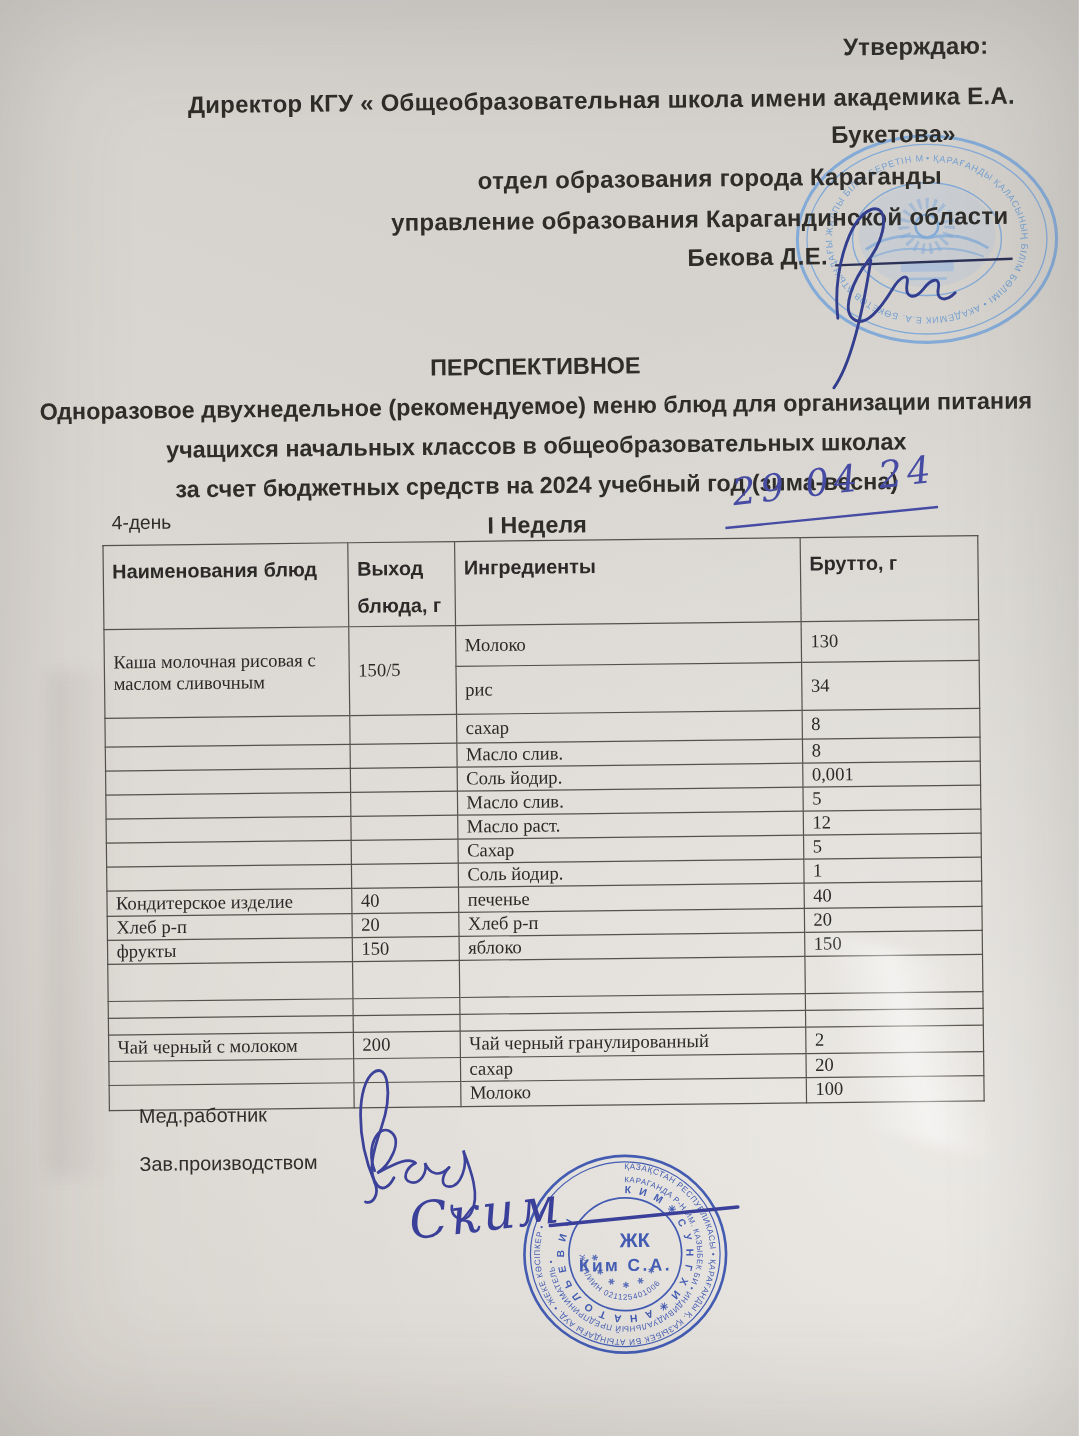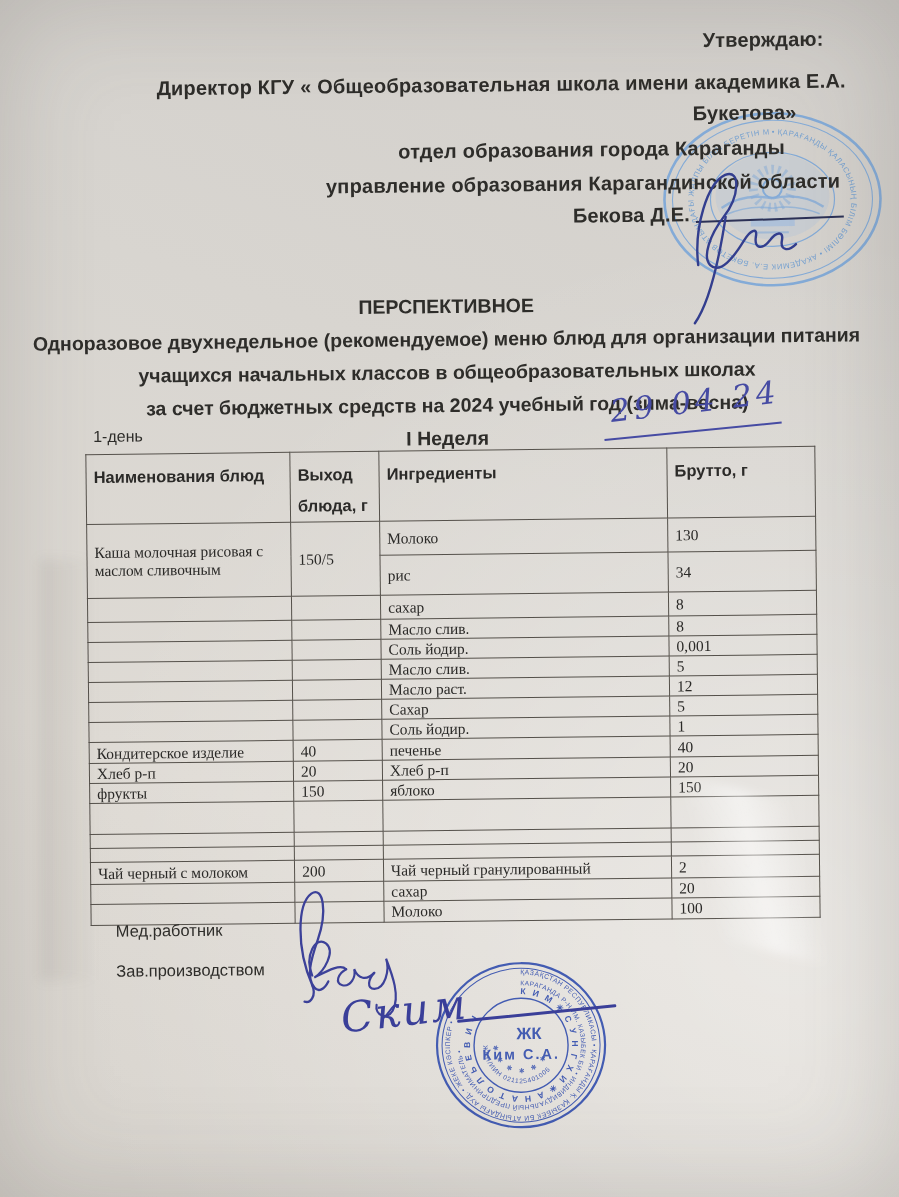--- a/index.html
+++ b/index.html
@@ -117,21 +117,21 @@
   </svg>
 
   <div class="titleblock">
     <div class="t t-heading">ПЕРСПЕКТИВНОЕ</div>
     <div class="t">Одноразовое двухнедельное (рекомендуемое) меню блюд  для организации питания</div>
     <div class="t">учащихся начальных классов в общеобразовательных школах</div>
     <div class="t">за счет бюджетных средств на 2024 учебный год (зима-весна)</div>
     <div class="t">I Неделя</div>
   </div>
 
-  <div class="day-label">1-день</div>
+  <div class="day-label">4-день</div>
 
   <div class="hand-date">29 04 24</div>
   <div class="hand-date-line"></div>
 
   <div class="menu-table-wrap">
     <table class="menu">
       <colgroup>
           <col style="width:204px">
           <col style="width:89px">
           <col style="width:288px">

